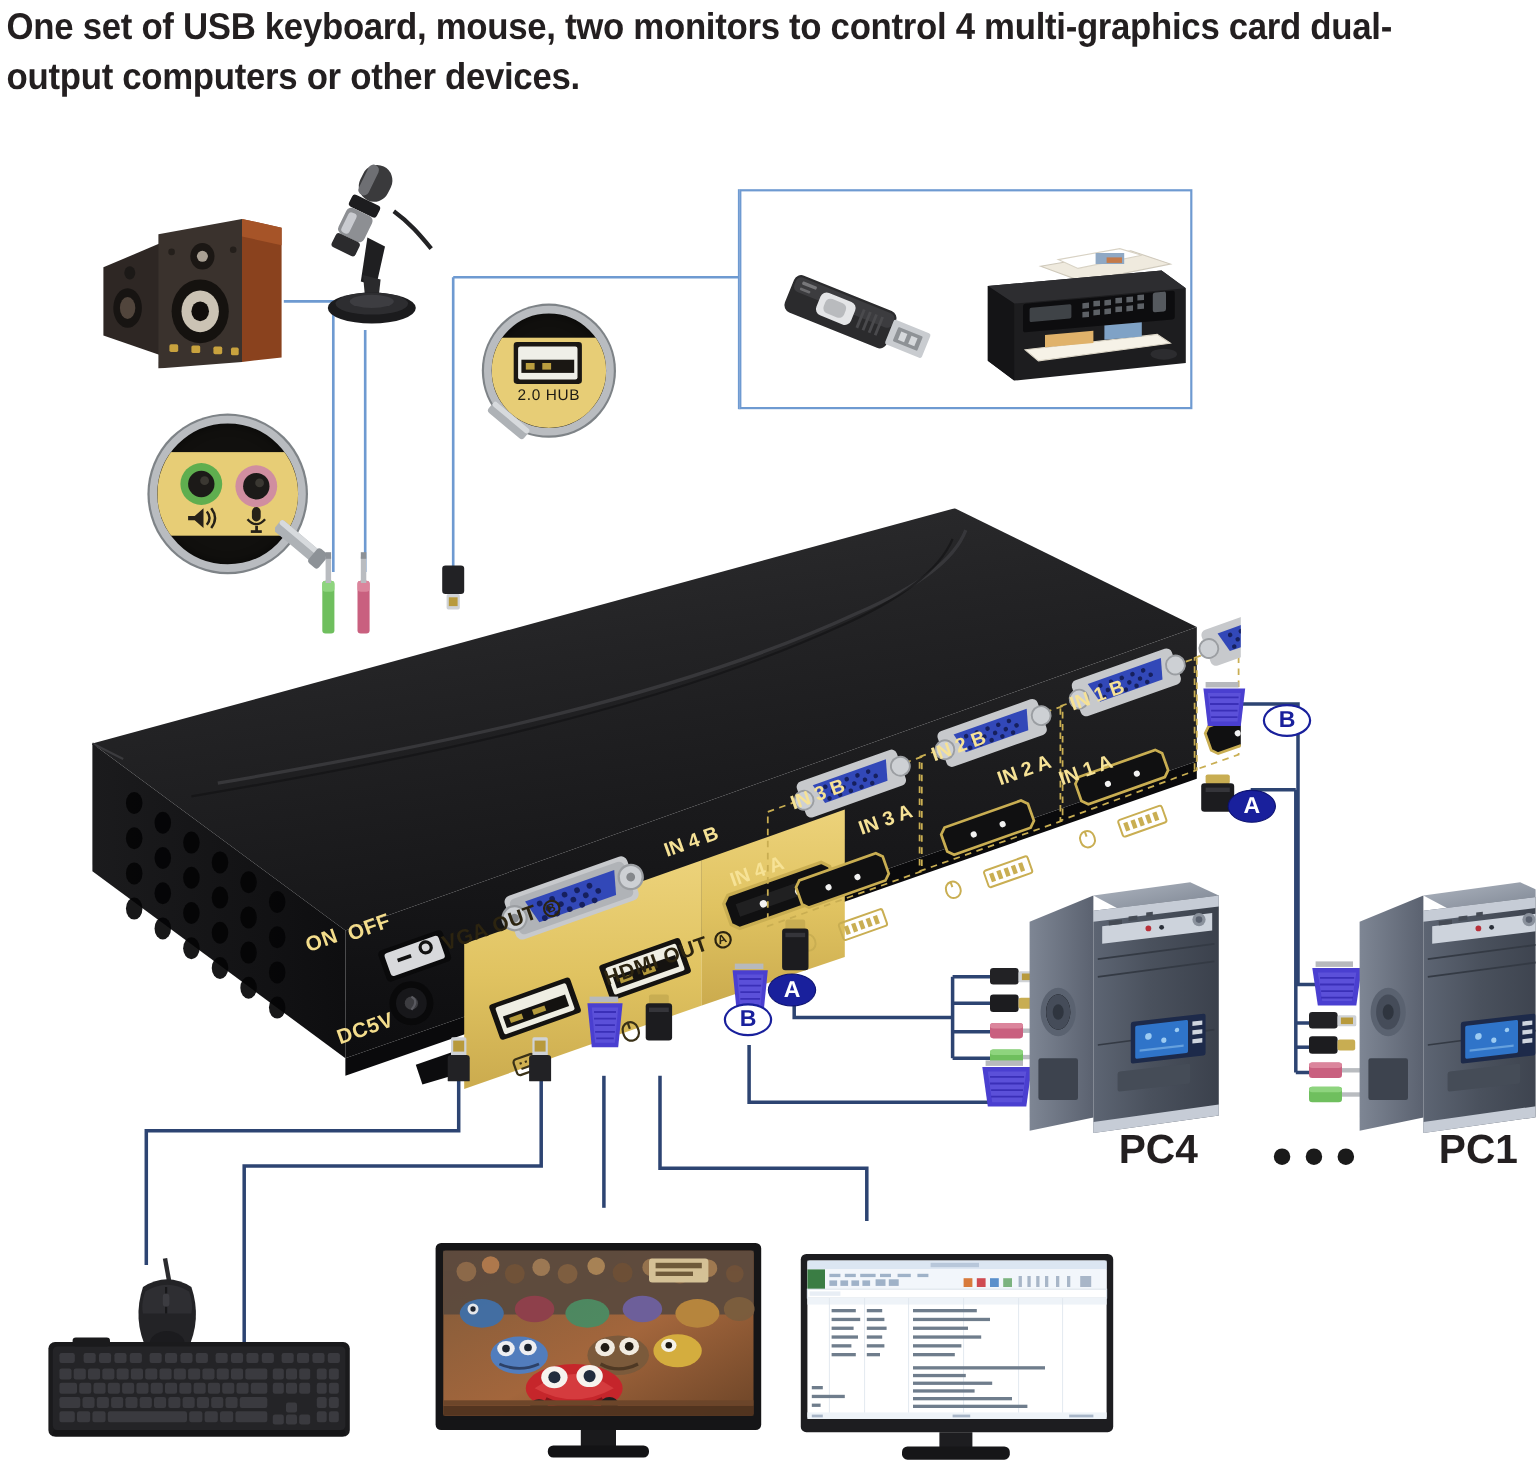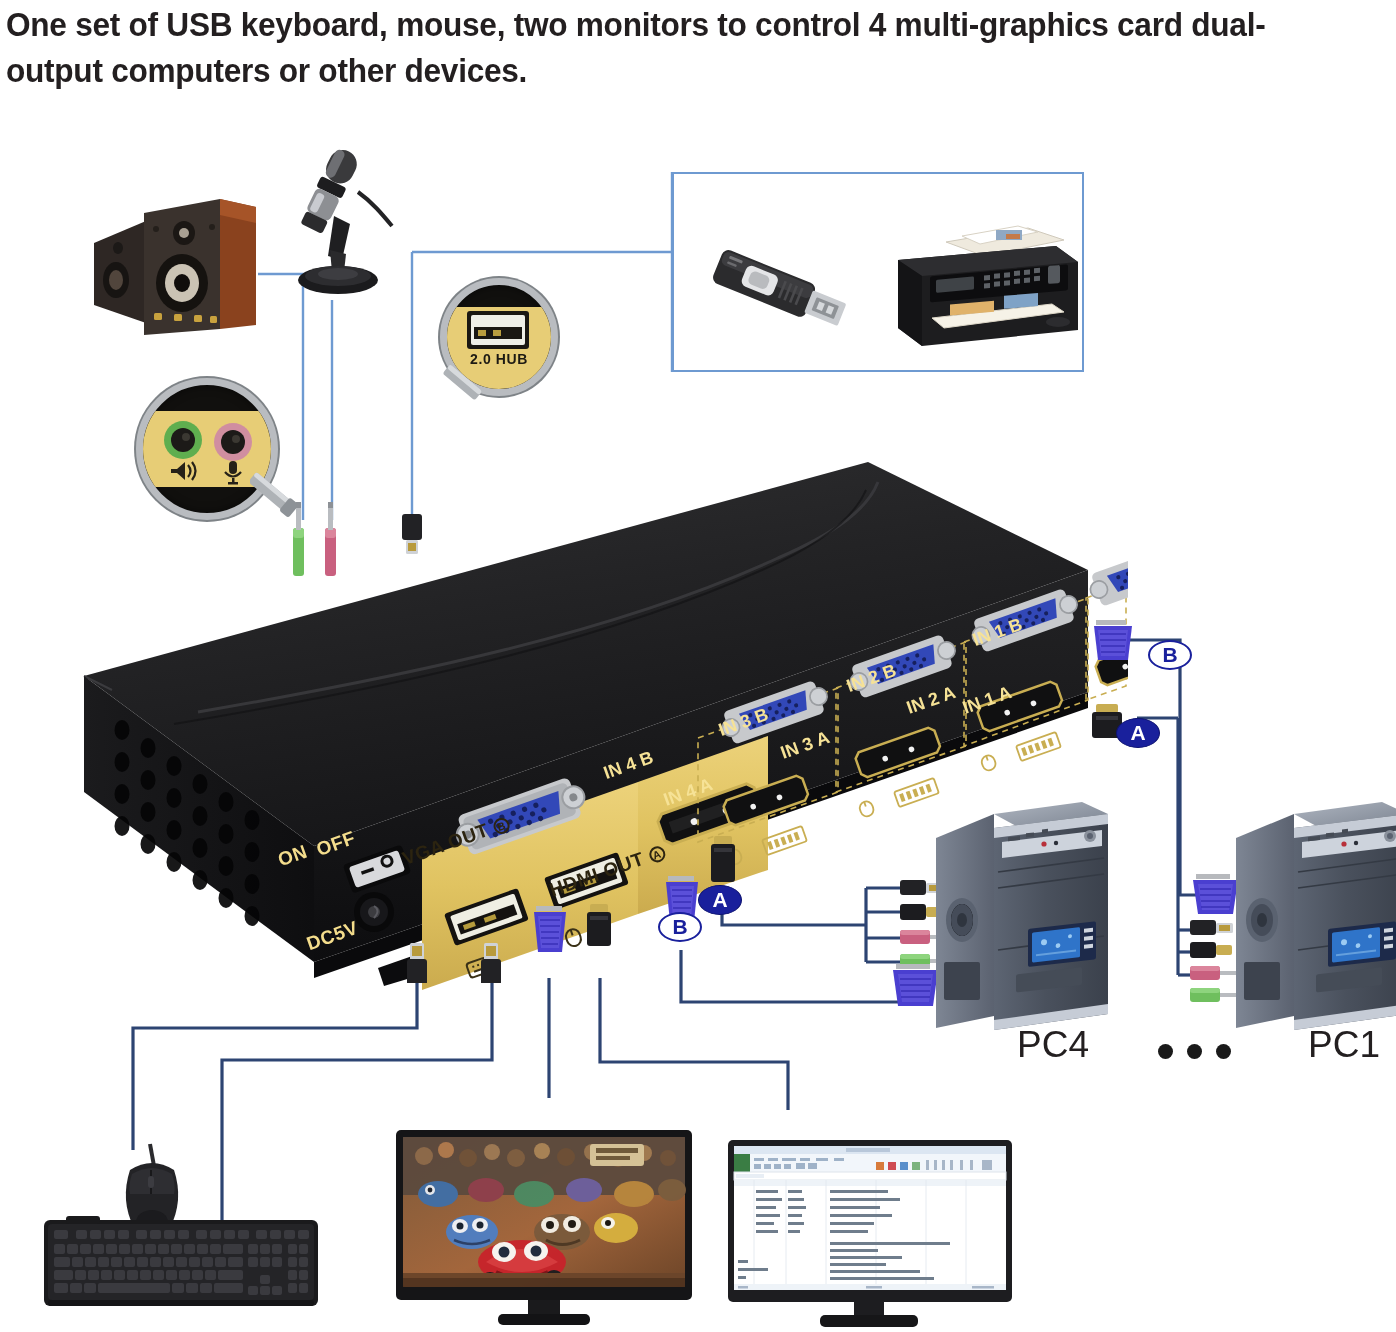--- a/index.html
+++ b/index.html
@@ -55,21 +55,21 @@
   .badge {
     position:absolute; width:44px; height:30px; border-radius:50%;
     display:flex; align-items:center; justify-content:center;
     font-weight:800; font-size:21px; font-family:"Liberation Sans", sans-serif;
   }
   .badge.filled { background:#19209c; color:#ffffff; border:1px solid #0d1270; }
   .badge.hollow { background:#ffffff; color:#19209c; border:2px solid #19209c; }
 
   
   .pc-label {
-    position:absolute; font-size:37px; font-weight:400;
+    position:absolute; font-size:37px; font-weight:700;
     color:#231f20; font-family:"Liberation Sans", sans-serif;
     letter-spacing:0px;
   }
 
   
   .dots { position:absolute; display:flex; gap:14px; }
   .dots i { width:15px; height:15px; background:#1a1a1a; border-radius:50%; display:block; }
 
   
   .blue-box { position:absolute; border:2px solid #6e9ad1; background:#fff; }
@@ -187,21 +187,21 @@
     <svg width="104" height="104" style="position:absolute;left:0;top:0;">
       <g>
         <rect x="20" y="26" width="62" height="38" rx="3" fill="#1a1713"></rect>
         <rect x="24" y="30" width="54" height="30" rx="2" fill="#efefe8"></rect>
         <rect x="27" y="42" width="48" height="12" fill="#1a1713"></rect>
         <rect x="31" y="45" width="8" height="6" fill="#b99d3f"></rect>
         <rect x="46" y="45" width="8" height="6" fill="#b99d3f"></rect>
       </g>
     </svg>
     <div style="position:absolute; left:0; right:0; top:66px; text-align:center;
-                font-size:14px; font-weight:700; color:#1d1a13; letter-spacing:.6px;">2.0 HUB</div>
+                font-size:14px; font-weight:400; color:#1d1a13; letter-spacing:.6px;">2.0 HUB</div>
   </div>
   <svg class="abs" style="left:424px; top:358px;" width="70" height="80">
     <g transform="rotate(40 0 0) translate(22,-18)">
       <rect x="2" y="6" width="42" height="12" rx="3" fill="#aeb2b6"></rect>
       <rect x="2" y="6" width="42" height="5" rx="2.5" fill="#d7dadd"></rect>
     </g>
   </svg>
 
   <svg class="abs" style="left:700px; top:232px;" width="160" height="120" viewBox="0 0 160 120">
     <g transform="rotate(22 80 60)">

